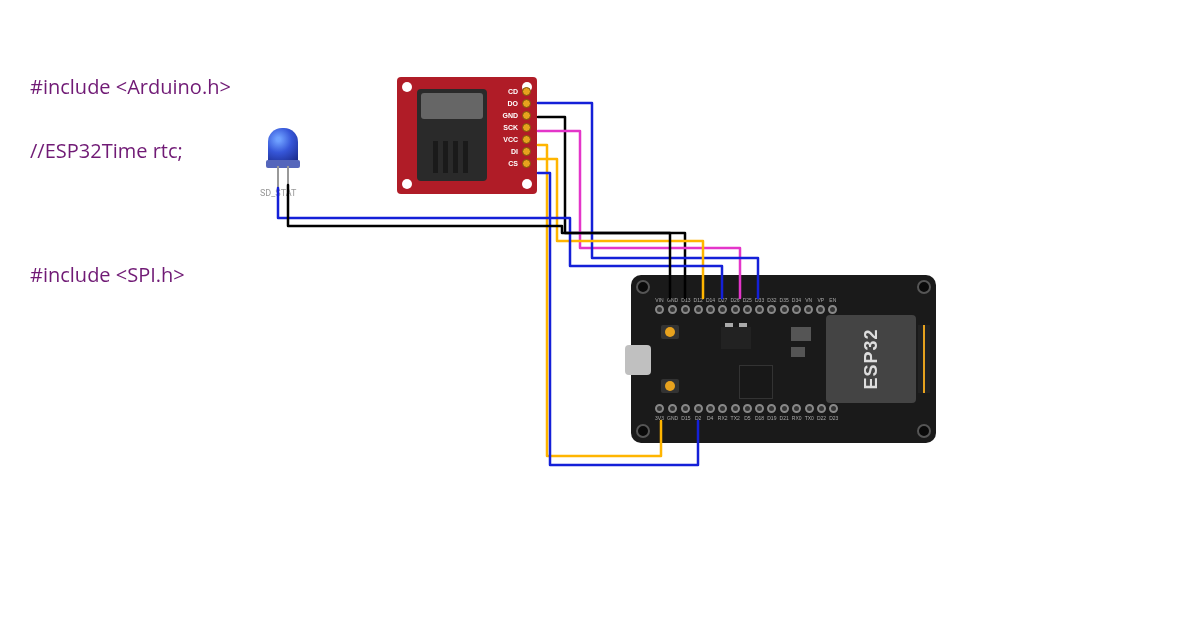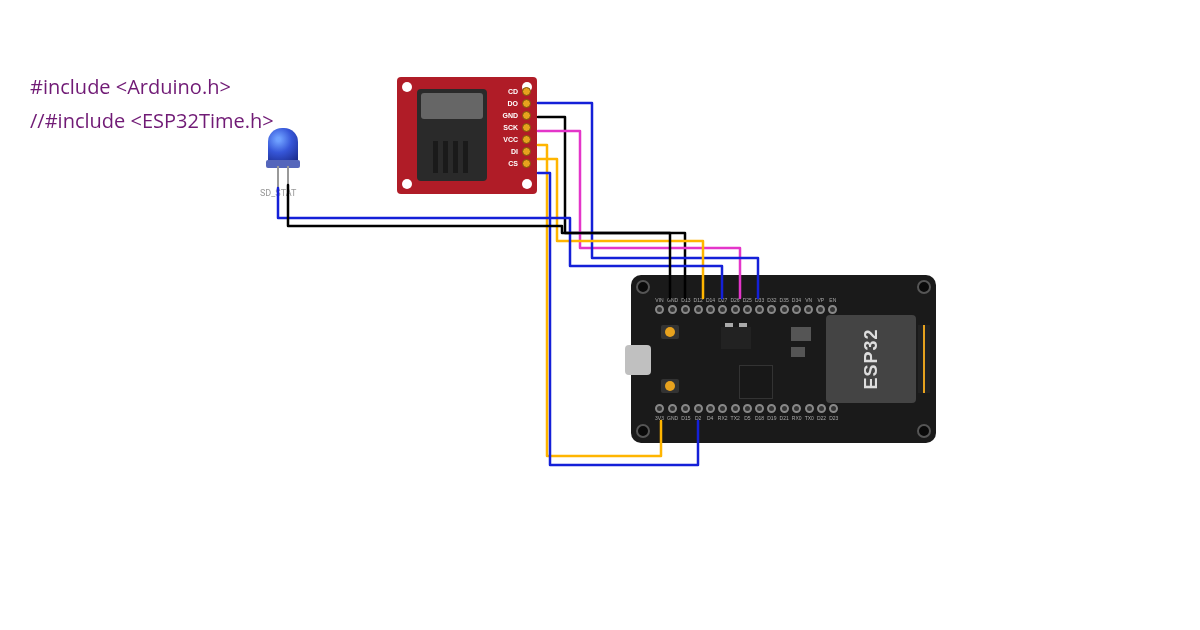--- a/index.html
+++ b/index.html
@@ -76,24 +76,25 @@
   
   
   svg.wires { position: absolute; left: 0; top: 0; width: 1200px; height: 630px; pointer-events: none; }
   svg.wires path { fill: none; stroke-width: 2.5; stroke-linecap: round; stroke-linejoin: round; }
 </style>
 </head>
 <body>
 
 <div class="code-bg">
   <p>#include &lt;Arduino.h&gt;</p>
-  <p>//#include &lt;ESP32Time.h&gt;</p>
   <div class="code-gap"></div>
+  <p>//ESP32Time rtc;</p>
   <div class="code-gap"></div>
   <div class="code-gap-lg"></div>
+  <p>#include &lt;SPI.h&gt;</p>
   <div class="code-gap"></div>
 </div>
 
 <div class="led">
   <div class="led-bulb"></div>
   <div class="led-rim"></div>
   <div class="led-leg l1"></div>
   <div class="led-leg l2"></div>
 </div>
 <div class="led-label">SD_STAT</div>

